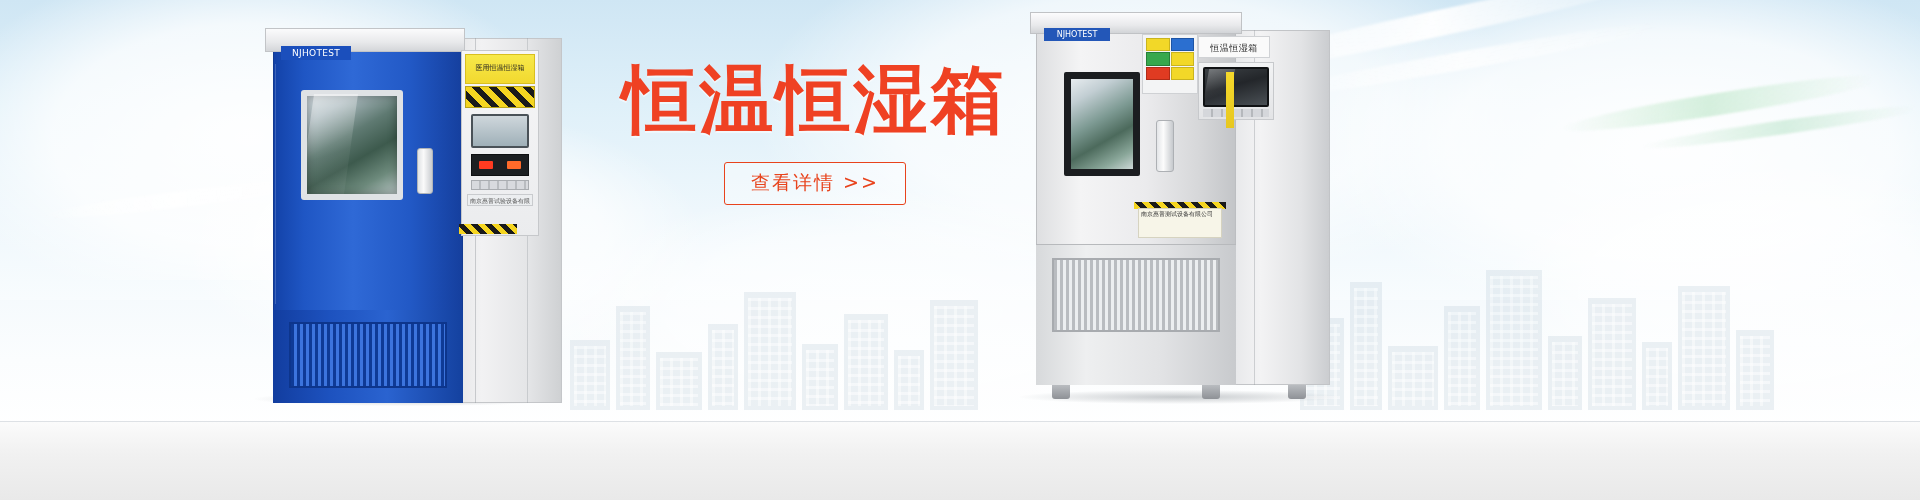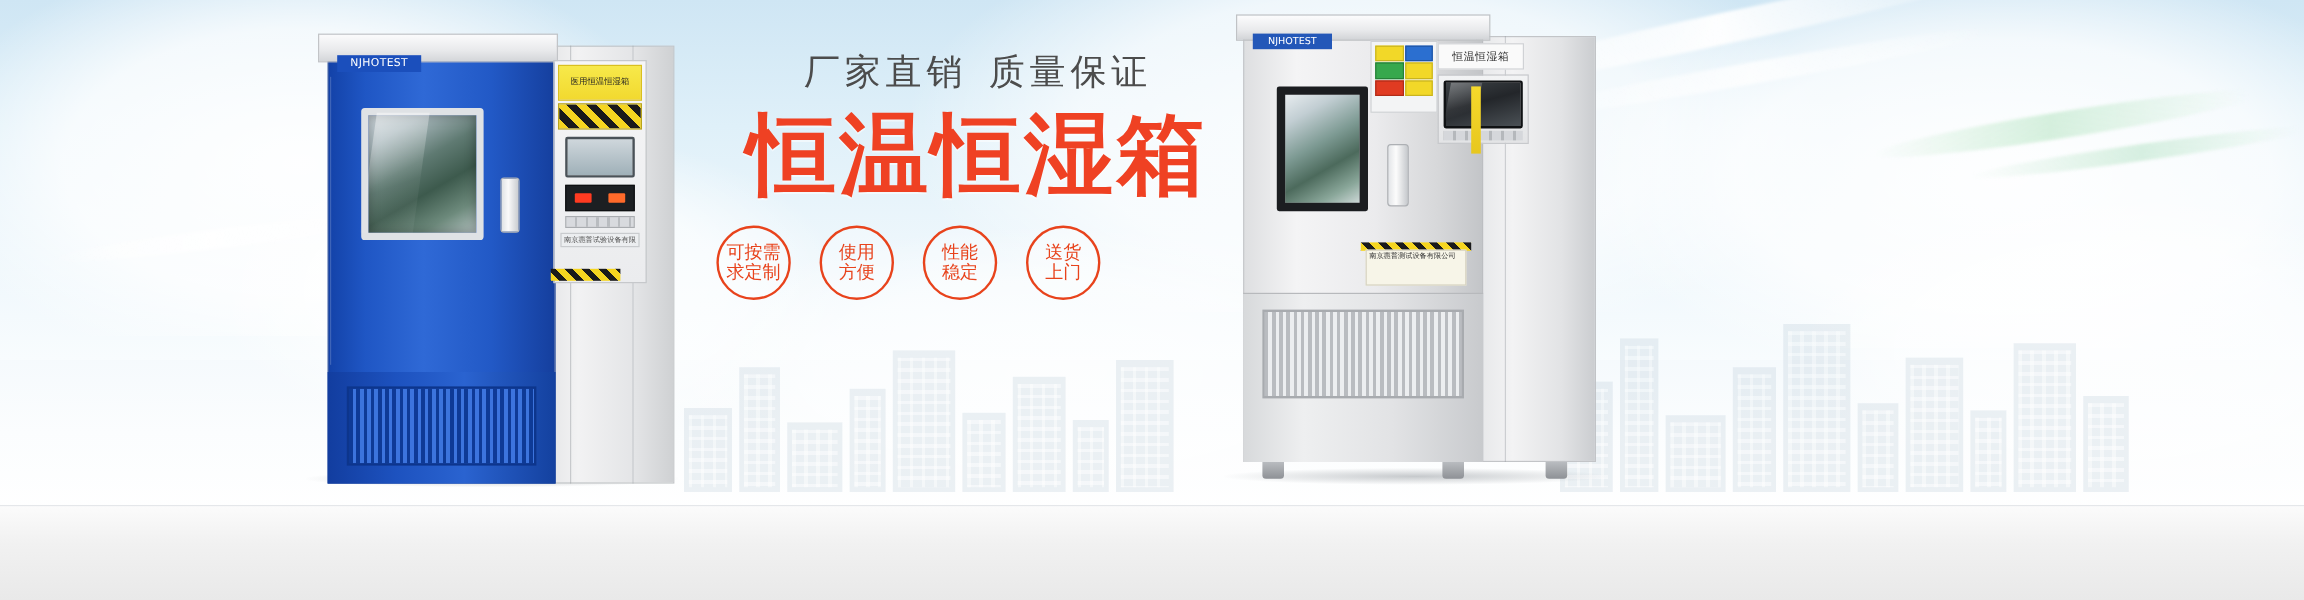--- a/index.html
+++ b/index.html
@@ -465,39 +465,23 @@
 
     <div class="mr-lower"></div>
     <div class="mr-grille"></div>
     <div class="mr-foot f1"></div>
     <div class="mr-foot f2"></div>
     <div class="mr-foot f3"></div>
   </div>
 
   <div class="copy">
 
-    <div class="tagline"><span>厂家直销</span><span class="gap"></span><span>质量保证</span></div>
 
     <div class="headline">恒温恒湿箱</div>
 
 
-    <div class="badges">
-      <div class="badge">
-        <span>可按需</span>
-        <span>求定制</span>
-      </div>
-      <div class="badge">
-        <span>使用</span>
-        <span>方便</span>
-      </div>
-      <div class="badge">
-        <span>性能</span>
-        <span>稳定</span>
-      </div>
-      <div class="badge">
-        <span>送货</span>
-        <span>上门</span>
-      </div>
+
+    <div class="cta-wrap">
+      <div class="cta">查看详情 &gt;&gt;</div>
     </div>
-
 
   </div>
 </div>
 
 </body></html>

